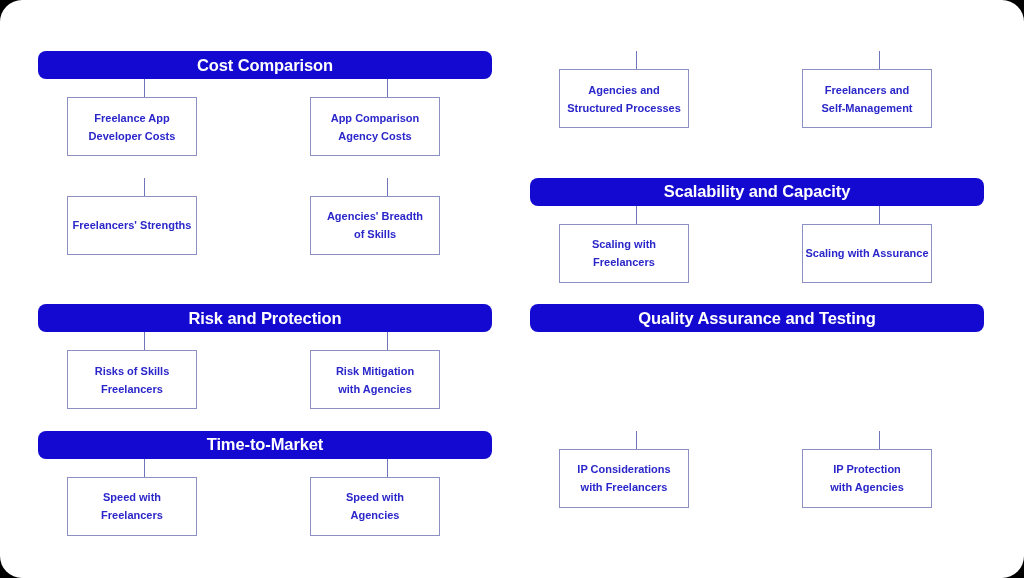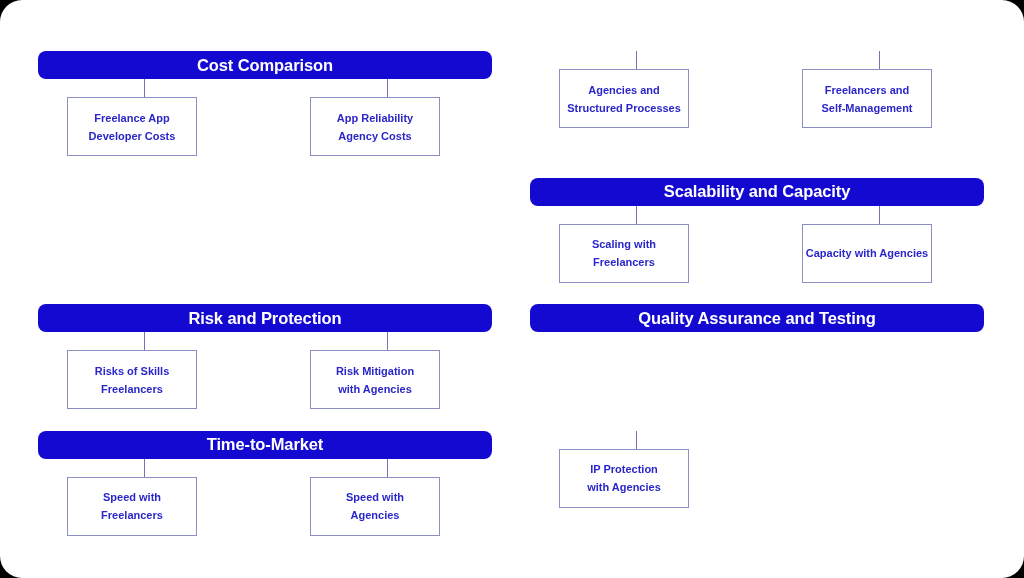--- a/index.html
+++ b/index.html
@@ -118,21 +118,21 @@
         <div class="child-wrap">
           <span class="connector"></span>
           <div class="card">
             <span class="card-line">Freelance App</span>
             <span class="card-line">Developer Costs</span>
           </div>
         </div>
         <div class="child-wrap">
           <span class="connector"></span>
           <div class="card">
-            <span class="card-line">App Reliability</span>
+            <span class="card-line">App Comparison</span>
             <span class="card-line">Agency Costs</span>
           </div>
         </div>
       </div>
     </div>
 
     <div class="group">
       <div class="children">
         <div class="child-wrap">
           <span class="connector"></span>
@@ -145,36 +145,52 @@
           <span class="connector"></span>
           <div class="card">
             <span class="card-line">Freelancers and</span>
             <span class="card-line">Self-Management</span>
           </div>
         </div>
       </div>
     </div>
 
     <div class="group">
+      <div class="children">
+        <div class="child-wrap">
+          <span class="connector"></span>
+          <div class="card">
+            <span class="card-line">Freelancers' Strengths</span>
+
+          </div>
+        </div>
+        <div class="child-wrap">
+          <span class="connector"></span>
+          <div class="card">
+            <span class="card-line">Agencies' Breadth</span>
+            <span class="card-line">of Skills</span>
+          </div>
+        </div>
+      </div>
     </div>
 
     <div class="group">
       <div class="group-header">Scalability and Capacity</div>
       <div class="children">
         <div class="child-wrap">
           <span class="connector"></span>
           <div class="card">
             <span class="card-line">Scaling with</span>
             <span class="card-line">Freelancers</span>
           </div>
         </div>
         <div class="child-wrap">
           <span class="connector"></span>
           <div class="card">
-            <span class="card-line">Capacity with Agencies</span>
+            <span class="card-line">Scaling with Assurance</span>
 
           </div>
         </div>
       </div>
     </div>
 
     <div class="group">
       <div class="group-header">Risk and Protection</div>
       <div class="children">
         <div class="child-wrap">
@@ -216,20 +232,27 @@
           </div>
         </div>
       </div>
     </div>
 
     <div class="group">
       <div class="children">
         <div class="child-wrap">
           <span class="connector"></span>
           <div class="card">
+            <span class="card-line">IP Considerations</span>
+            <span class="card-line">with Freelancers</span>
+          </div>
+        </div>
+        <div class="child-wrap">
+          <span class="connector"></span>
+          <div class="card">
             <span class="card-line">IP Protection</span>
             <span class="card-line">with Agencies</span>
           </div>
         </div>
       </div>
     </div>
 
   </div>
 </div>
 

